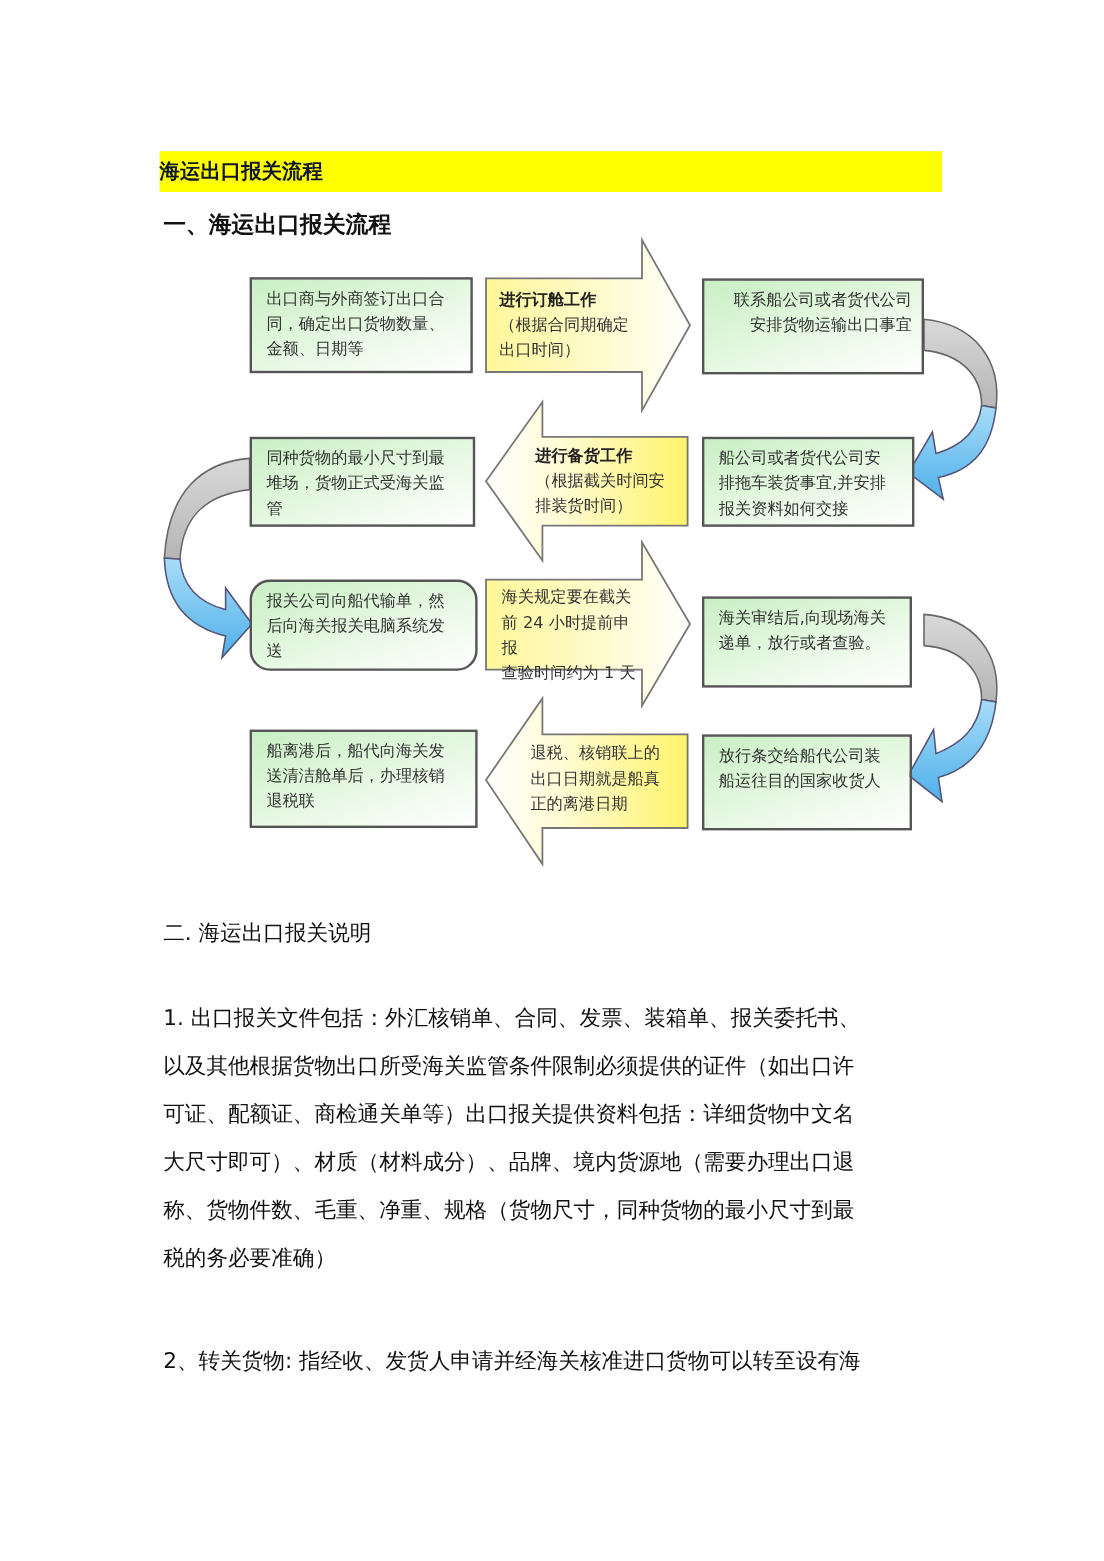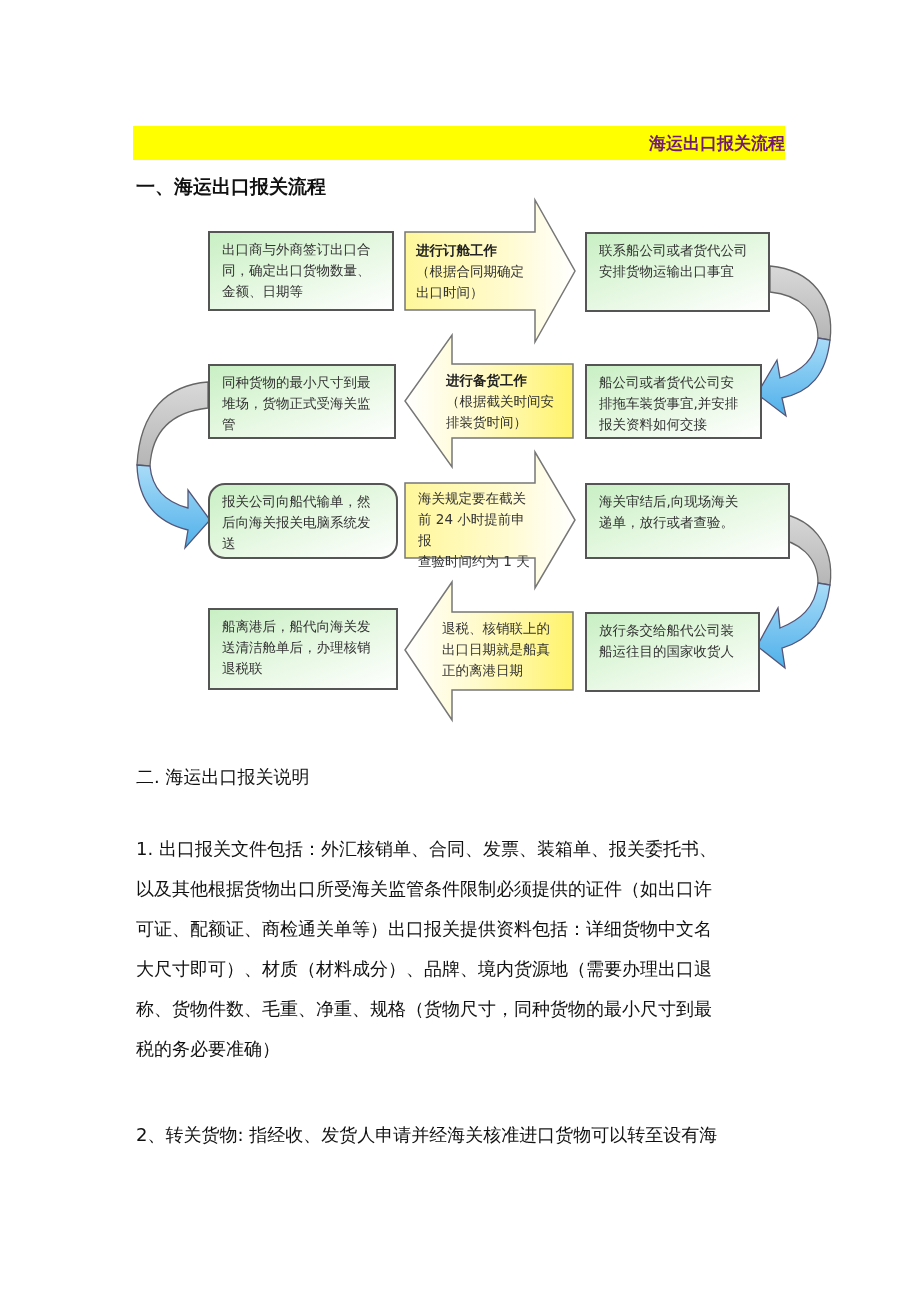--- a/index.html
+++ b/index.html
@@ -1,20 +1,20 @@
 <!DOCTYPE html>
 <html><head>
 <meta charset="utf-8">
 <style>
   html, body { margin:0; padding:0; background:#ffffff; }
   body { width:920px; height:1301px; position:relative; overflow:hidden;
          font-family:"DejaVu Sans","Liberation Sans",sans-serif; color:#111; }
   .banner { position:absolute; left:133px; top:126px; width:652px; height:34px;
-            background:#ffff00; text-align:right; line-height:34px;
-            color:#701a75; font-weight:bold; font-size:17px; }
+            background:#ffff00; text-align:left; line-height:34px;
+            color:#0f172a; font-weight:bold; font-size:17px; }
   .h1 { position:absolute; left:136px; top:174px; font-size:19px; font-weight:bold; color:#111; }
   .flow { position:absolute; left:0; top:0; width:920px; height:740px; }
   .box { position:absolute; border:2px solid #555; box-sizing:border-box;
          background:linear-gradient(160deg,#c9efc4 0%,#e2f7de 45%,#ffffff 100%);
          font-size:13.5px; line-height:21px; color:#333; padding:6px 8px 16px 12px; }
   .arrow-text { position:absolute; font-size:13.5px; line-height:21px; color:#333; padding:4px 6px; box-sizing:border-box; }
   .arrow-text .strong { font-weight:bold; color:#222; display:block; }
   .section2 { position:absolute; left:136px; top:765px; font-size:18px; color:#111;text-align:right; }
   .para { position:absolute; left:136px; width:660px; font-size:18px; line-height:40px; color:#111; }
   .para .line { display:block; height:40px; white-space:nowrap; }
@@ -82,21 +82,21 @@
 <div class="box" style="left:208px;top:231px;width:186px;height:80px;">
   <span style="display:block">出口商与外商签订出口合</span>
   <span style="display:block">同，确定出口货物数量、</span>
   <span style="display:block">金额、日期等</span>
 </div>
 <div class="arrow-text" style="left:410px;top:236px;width:125px;">
   <span class="strong">进行订舱工作</span>
   <span style="display:block">（根据合同期确定</span>
   <span style="display:block">出口时间）</span>
 </div>
-<div class="box" style="left:585px;top:232px;width:185px;height:80px;">
+<div class="box" style="left:585px;top:232px;width:185px;height:80px;text-align:right;">
   <span style="display:block">联系船公司或者货代公司</span>
   <span style="display:block">安排货物运输出口事宜</span>
 </div>
 
 <div class="box" style="left:208px;top:364px;width:188px;height:75px;">
   <span style="display:block">同种货物的最小尺寸到最</span>
   <span style="display:block">堆场，货物正式受海关监</span>
   <span style="display:block">管</span>
 </div>
 <div class="arrow-text" style="left:440px;top:366px;width:132px;">
@@ -113,21 +113,21 @@
 <div class="box" style="left:208px;top:483px;width:190px;height:76px;border-radius:17px;">
   <span style="display:block">报关公司向船代输单，然</span>
   <span style="display:block">后向海关报关电脑系统发</span>
   <span style="display:block">送</span>
 </div>
 <div class="arrow-text" style="left:412px;top:484px;width:125px;">
   <span style="display:block">海关规定要在截关</span>
   <span style="display:block">前 24 小时提前申报</span>
   <span style="display:block">查验时间约为 1 天</span>
 </div>
-<div class="box" style="left:585px;top:483px;width:205px;height:76px;">
+<div class="box" style="left:585px;top:497px;width:175px;height:76px;">
   <span style="display:block">海关审结后,向现场海关</span>
   <span style="display:block">递单，放行或者查验。</span>
 </div>
 
 <div class="box" style="left:208px;top:608px;width:190px;height:82px;">
   <span style="display:block">船离港后，船代向海关发</span>
   <span style="display:block">送清洁舱单后，办理核销</span>
   <span style="display:block">退税联</span>
 </div>
 <div class="arrow-text" style="left:436px;top:614px;width:136px;">

